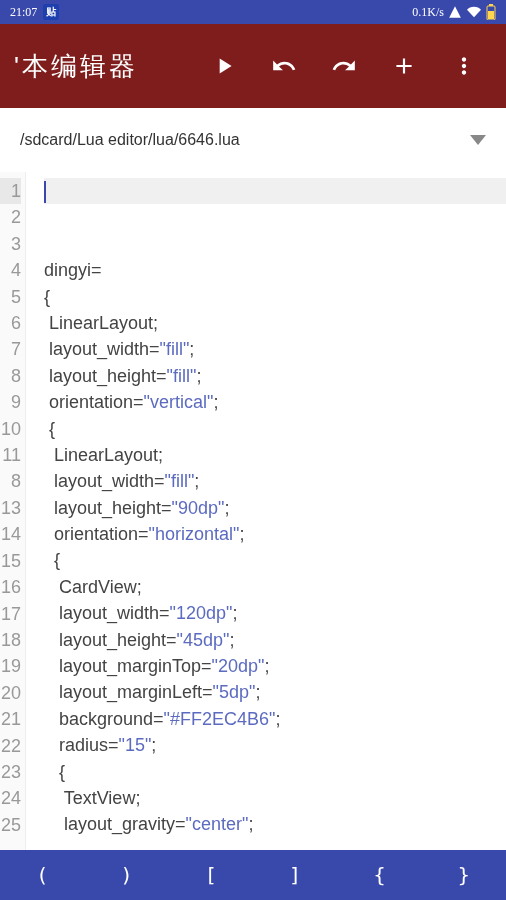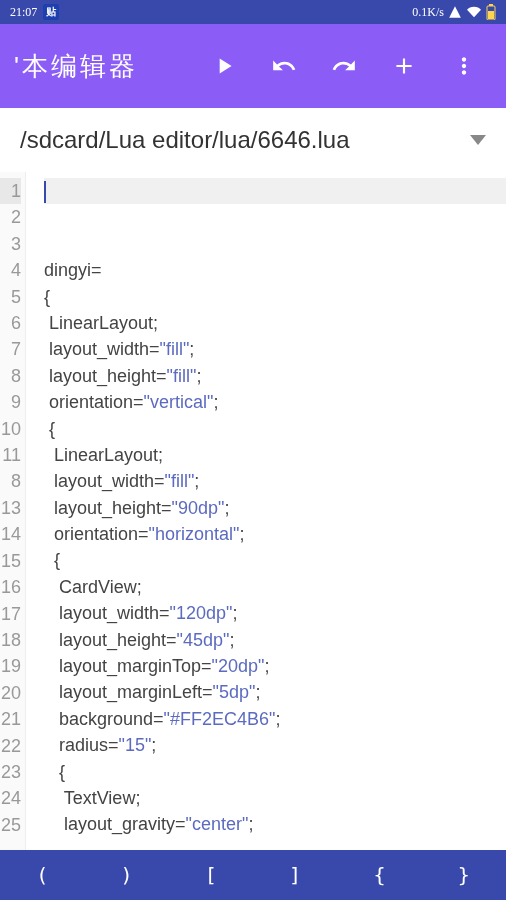--- a/index.html
+++ b/index.html
@@ -4,28 +4,28 @@
 <style>
 * { margin: 0; padding: 0; box-sizing: border-box; }
 html, body { width: 506px; height: 900px; overflow: hidden; font-family: sans-serif; }
 body { display: flex; flex-direction: column; background: #fff; }
 
 .status-bar { height: 24px; background: #3949ab; display: flex; align-items: center; padding: 0 10px; color: #fff; font-size: 12px; justify-content: space-between; font-family: Liberation Serif, serif; }
 .status-left { display: flex; align-items: center; gap: 6px; }
 .status-right { display: flex; align-items: center; gap: 4px; }
 .status-badge { background: #1e40af; color: #fff; font-size: 10px; padding: 1px 3px; border-radius: 2px; font-weight: bold; }
 
-.toolbar { height: 84px; background: #8b5cf6; display: flex; align-items: center; padding: 0 14px; gap: 4px; }
+.toolbar { height: 84px; background: #7f1d1d; display: flex; align-items: center; padding: 0 14px; gap: 4px; }
 .title-text { color: #fff; font-size: 26px; font-family: "Brush Script MT", cursive, sans-serif; letter-spacing: 3px; flex-shrink: 0; margin-right: 8px; }
 .toolbar-spacer { flex: 1; }
 .toolbar-btn { width: 56px; height: 56px; display: flex; align-items: center; justify-content: center; color: #fff; border: none; background: none; cursor: pointer; }
 .toolbar-btn svg { width: 26px; height: 26px; fill: #fff; }
 
 .path-bar { height: 64px; background: #fff; display: flex; align-items: center; padding: 0 20px; justify-content: space-between; }
-.path-text { font-family: "Brush Script MT", cursive, sans-serif; font-size: 24px; color: #333; text-align: right; }
+.path-text { font-family: "Brush Script MT", cursive, sans-serif; font-size: 16px; color: #333; text-align: right; }
 .dropdown-arrow { width: 0; height: 0; border-left: 8px solid transparent; border-right: 8px solid transparent; border-top: 10px solid #888; }
 
 .editor { flex: 1; display: flex; overflow: hidden; background: #fff; }
 .gutter { width: 26px; background: #fafafa; border-right: 1px solid #eee; text-align: right; padding-right: 4px; padding-top: 6px; color: #999; font-size: 18px; line-height: 26.4px; font-family: sans-serif; }
 .gutter .current { background: #e8e8e8; }
 .code-area { flex: 1; padding-top: 6px; padding-left: 6px; font-size: 18px; line-height: 26.4px; font-family: sans-serif; color: #444; white-space: pre; overflow: hidden; margin-left: 12px; }
 .code-line { height: 26.4px; }
 .code-line.highlight { background: #f0f0f0; position: relative; }
 .cursor { display: inline-block; width: 2px; height: 22px; background: #3949ab; vertical-align: middle; }
 .str { color: #5c6bc0; }

